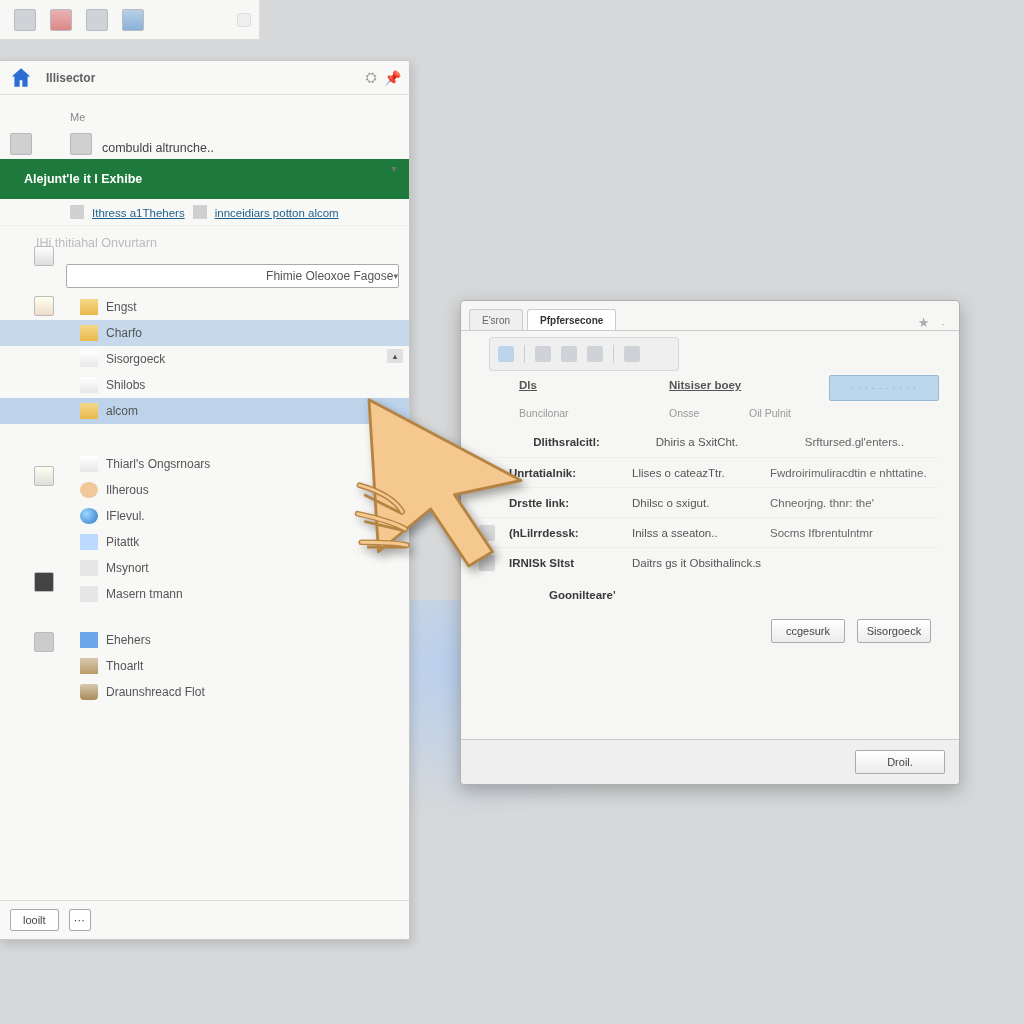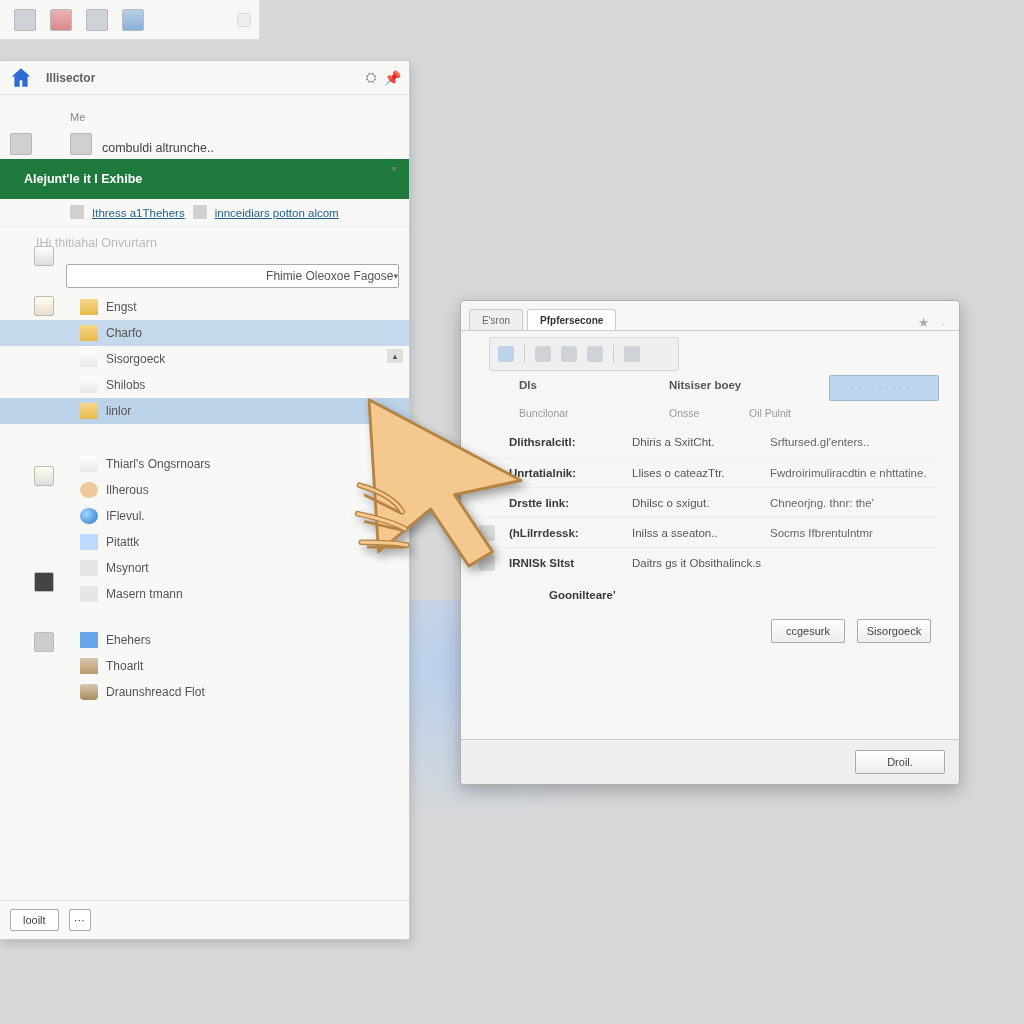--- a/index.html
+++ b/index.html
@@ -121,38 +121,38 @@
     border:1px solid #d6d6d6; border-radius:3px; display:flex; align-items:center; gap:10px; padding:0 8px;
   }
   .dlg-sub .ic { width:16px; height:16px; background:#cfd3d7; border-radius:2px;}
   .dlg-sub .ic.act { background:#bcd3ea;}
   .dlg-sub .sep{ width:1px;height:18px;background:#ccc;}
 
   .dlg-head {
     display:grid; grid-template-columns: 150px 160px 1fr; padding:8px 20px 2px 58px;
     font-size:11.5px; color:#777;
   }
-  .dlg-head .h { font-weight:600; color:#555;}
+  .dlg-head .h { font-weight:600; color:#555;text-decoration:underline;}
   .dlg-swatch {
     grid-column:3; height:26px; background:#bcd6ee; border:1px solid #9ab8d6; border-radius:2px;
     margin-top:-4px; display:flex; align-items:center; justify-content:center;
     font-size:8px; color:#7a95b0; letter-spacing:1px;
   }
   .dlg-subhead {
     display:grid; grid-template-columns: 150px 80px 80px 1fr; padding:4px 20px 8px 58px;
     font-size:10.5px; color:#999;
   }
 
   .dlg-list { padding:0 20px 0 18px;}
   .dlg-row {
     display:grid; grid-template-columns: 22px 115px 130px 1fr;
     align-items:center; gap:8px; height:30px; font-size:11.5px; color:#4a4a4a;
     border-top:1px solid #eee;
   }
-  .dlg-row:first-child{border-top:none;}
+  .dlg-row:first-child{border-top:none;text-align:center;}
   .dlg-row .ic { width:16px;height:16px;background:#d8d8d8;border-radius:2px;}
   .dlg-row .name{font-weight:600; color:#3a3a3a;}
   .dlg-row .type{color:#555;}
   .dlg-row .desc{color:#666;}
   .dlg-row.footer-word{ grid-template-columns: 22px 1fr; padding-left:0; height:36px;}
 
   .dlg-midbtns { display:flex; gap:12px; justify-content:flex-end; padding:6px 28px 0 0;}
   .dlg-midbtns .btn, .dlg-footer .btn {
     height:24px; min-width:74px; background:linear-gradient(#fff,#ececec);
     border:1px solid #aaa; border-radius:2px; font-size:11px;
@@ -256,21 +256,21 @@
       <div class="tree-row">
         <div class="row-icon ic-card"></div>
         <span>Sisorgoeck</span>
       </div>
       <div class="tree-row">
         <div class="row-icon ic-card"></div>
         <span>Shilobs</span>
       </div>
       <div class="tree-row sel2">
         <div class="row-icon ic-folder-open"></div>
-        <span>linlor</span>
+        <span>alcom</span>
       </div>
       <div class="tree-row" style="margin-top: 27px;">
         <div class="row-icon ic-card"></div>
         <span>Thiarl's Ongsrnoars</span>
       </div>
       <div class="tree-row">
         <div class="row-icon ic-person"></div>
         <span>Ilherous</span>
       </div>
       <div class="tree-row">

